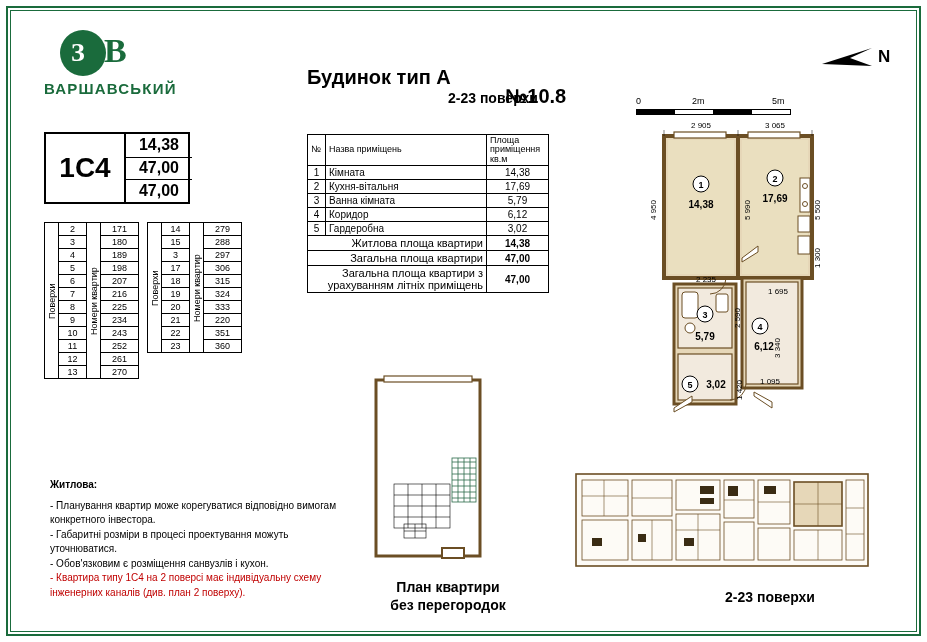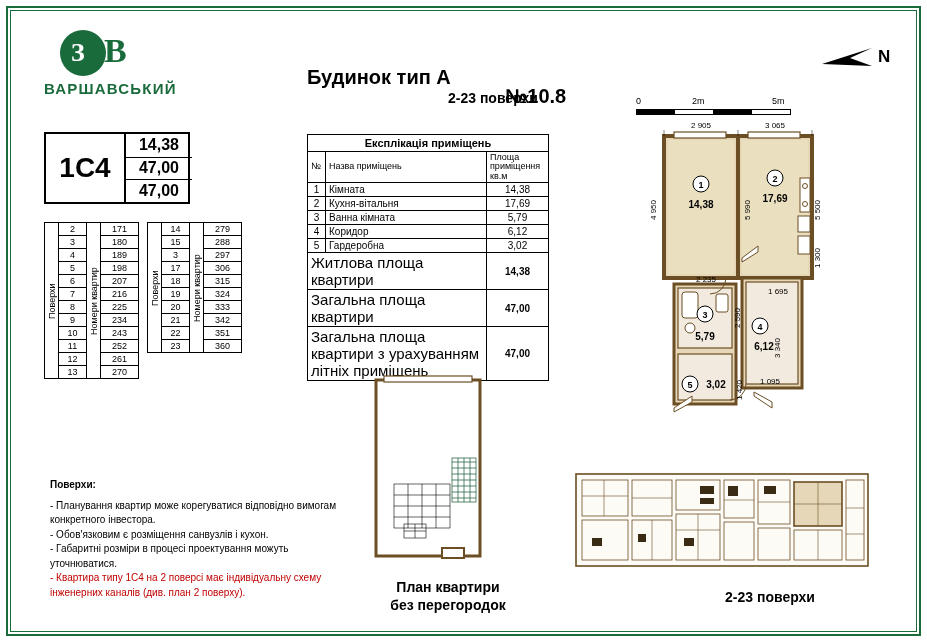--- a/index.html
+++ b/index.html
@@ -37,21 +37,21 @@
 
   
   .exp{position:absolute;left:307px;top:134px;width:242px;border-collapse:collapse;}
   .exp td,.exp th{border:1px solid #000;font-size:10px;padding:1px 3px;box-sizing:border-box;}
   .exp .ttl{text-align:center;font-weight:bold;font-size:11px;padding:2px;}
   .exp .c-no{width:18px;text-align:center;}
   .exp .c-nm{}
   .exp .c-ar{width:62px;text-align:center;}
   .exp .hd{text-align:left;font-size:9px;line-height:1.05;}
   .exp .bold{font-weight:bold;text-align:center;}
-  .exp .sum{font-size:15px;}
+  .exp .sum{font-size:11px;text-align:right;}
 
   
   .notes{position:absolute;left:50px;top:478px;width:300px;font-size:10px;line-height:1.45;}
   .notes .nt-ttl{font-weight:bold;margin-bottom:6px;}
   .notes .red{color:#c00000;}
 
   
   .scale{position:absolute;left:636px;top:96px;width:160px;height:24px;}
   .scale .lbl{position:absolute;font-size:9px;top:0;}
   .scale .bar{position:absolute;top:13px;left:0;width:155px;height:6px;border:1px solid #000;box-sizing:border-box;background:
@@ -178,43 +178,40 @@
           <tr>
             <td class="num">19</td>
             <td class="apt">324</td>
           </tr>
           <tr>
             <td class="num">20</td>
             <td class="apt">333</td>
           </tr>
           <tr>
             <td class="num">21</td>
-            <td class="apt">342</td>
+            <td class="apt">220</td>
           </tr>
           <tr>
             <td class="num">22</td>
             <td class="apt">351</td>
           </tr>
           <tr>
             <td class="num">23</td>
             <td class="apt">360</td>
           </tr>
         </tbody>
     </table>
   </div>
 
   <div class="htitle" style="left:307px;">Будинок тип А</div>
   <div class="htitle" style="left:505px;margin-top:19px;">№10.8</div>
   <div class="htitle2" style="left:448px;">2-23  поверхи</div>
 
   <table class="exp">
     <tbody>
-      <tr>
-          <td class="ttl" colspan="3">Експлікація приміщень</td>
-        </tr>
       <tr>
         <td class="c-no hd">№</td>
         <td class="c-nm hd">Назва приміщень</td>
         <td class="c-ar hd">Площа<br>приміщення<br>кв.м</td>
       </tr>
       </tbody>
       <tbody id="exp-rows">
         <tr>
           <td class="c-no">1</td>
           <td class="c-nm">Кімната</td>
@@ -250,24 +247,24 @@
         </tr>
         <tr>
           <td colspan="2" class="sum">Загальна площа квартири з урахуванням літніх приміщень</td>
           <td class="c-ar bold">47,00</td>
         </tr>
       </tbody>
 
   </table>
 
   <div class="notes">
-    <div class="nt-ttl">Поверхи:</div>
+    <div class="nt-ttl">Житлова:</div>
     <div>- Планування квартир може корегуватися відповідно вимогам конкретного інвестора.</div>
+    <div>- Габаритні розміри в процесі проектування можуть уточнюватися.</div>
     <div>- Обов'язковим є розміщення санвузлів і кухон.</div>
-    <div>- Габаритні розміри в процесі проектування можуть уточнюватися.</div>
     <div class="red">- Квартира типу 1С4 на 2 поверсі має індивідуальну схему інженерних каналів (див. план 2 поверху).</div>
   </div>
 
   <div class="scale">
     <div class="lbl" style="left:0;">0</div>
     <div class="lbl" style="left:56px;">2m</div>
     <div class="lbl" style="left:136px;">5m</div>
     <div class="bar"></div>
   </div>
 

